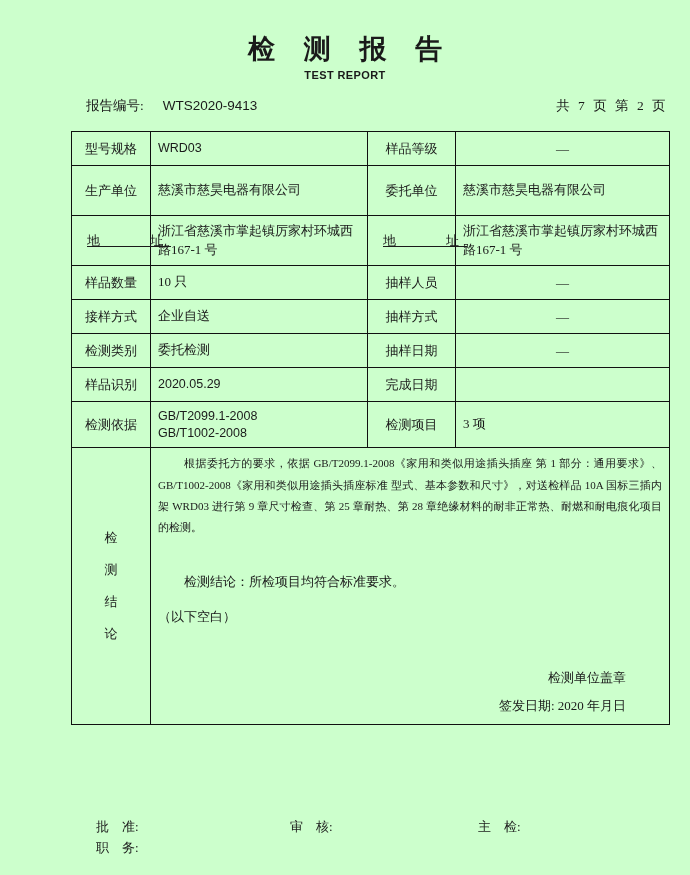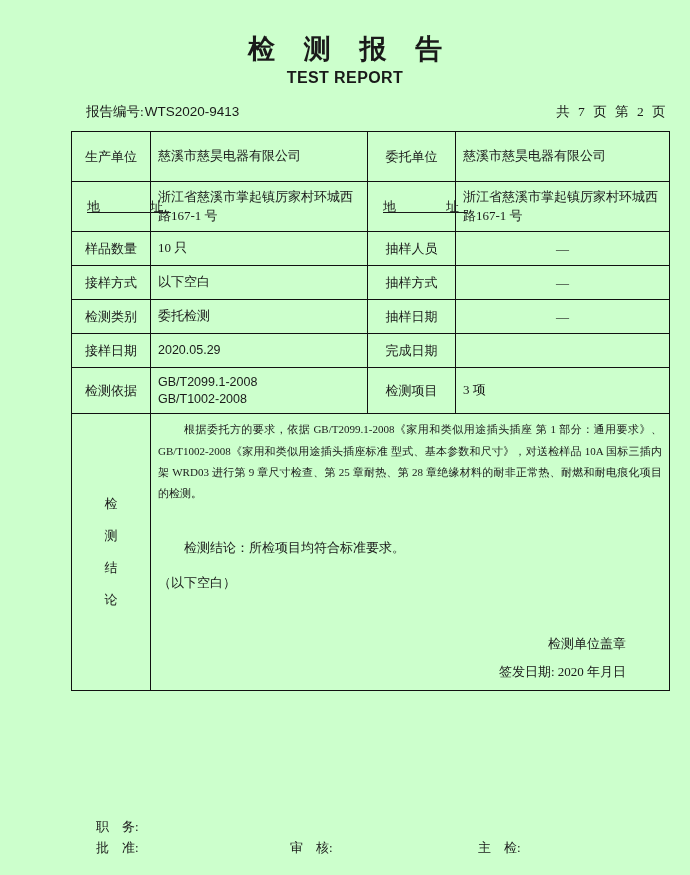--- a/index.html
+++ b/index.html
@@ -30,21 +30,21 @@
   .title-cn {
     font-family: "Liberation Serif", "DejaVu Serif", serif;
     font-size: 27px;
     font-weight: bold;
     letter-spacing: 11px;
     text-indent: 11px;
     line-height: 1.15;
   }
   .title-en {
     font-family: "Liberation Sans", "DejaVu Sans", sans-serif;
-    font-size: 16px;
+    font-size: 11px;
     font-weight: bold;
     letter-spacing: 0.4px;
     margin-top: 4px;
   }
 
   .meta-row {
     position: relative;
     margin-top: 16px;
     height: 20px;
     padding: 0 22px 0 86px;
@@ -53,21 +53,21 @@
   .report-no {
     position: absolute;
     left: 86px;
     top: 0;
     white-space: nowrap;
   }
   .report-no .rn-label { font-family: "Liberation Serif", serif; }
   .report-no .rn-value {
     font-family: "Liberation Sans", "DejaVu Sans", sans-serif;
     font-size: 13.5px;
-    margin-left: 1px;
+    margin-left: 19px;
   }
   .page-count {
     position: absolute;
     right: 22px;
     top: 0;
     white-space: nowrap;
     letter-spacing: 2.5px;
   }
 
   
@@ -194,52 +194,58 @@
   </div>
 
   <table class="report-table">
     <colgroup>
       <col style="width:79px">
       <col style="width:217px">
       <col style="width:88px">
       <col style="width:214px">
     </colgroup>
     <tbody>
+      <tr class="r-h34">
+        <td class="lbl">型号规格</td>
+        <td class="val ascii">WRD03</td>
+        <td class="lbl">样品等级</td>
+        <td class="dash">—</td>
+      </tr>
       <tr class="r-h50">
         <td class="lbl">生产单位</td>
         <td class="val">慈溪市慈昊电器有限公司</td>
         <td class="lbl">委托单位</td>
         <td class="val">慈溪市慈昊电器有限公司</td>
       </tr>
       <tr class="r-h50">
         <td class="lbl spread">地　　址</td>
         <td class="val">浙江省慈溪市掌起镇厉家村环城西路167-1 号</td>
         <td class="lbl spread">地　　址</td>
         <td class="val">浙江省慈溪市掌起镇厉家村环城西路167-1 号</td>
       </tr>
       <tr class="r-h34">
         <td class="lbl">样品数量</td>
         <td class="val">10 只</td>
         <td class="lbl">抽样人员</td>
         <td class="dash">—</td>
       </tr>
       <tr class="r-h34">
         <td class="lbl">接样方式</td>
-        <td class="val">以下空白</td>
+        <td class="val">企业自送</td>
         <td class="lbl">抽样方式</td>
         <td class="dash">—</td>
       </tr>
       <tr class="r-h34">
         <td class="lbl">检测类别</td>
         <td class="val">委托检测</td>
         <td class="lbl">抽样日期</td>
         <td class="dash">—</td>
       </tr>
       <tr class="r-h34">
-        <td class="lbl">接样日期</td>
+        <td class="lbl">样品识别</td>
         <td class="val ascii">2020.05.29</td>
         <td class="lbl">完成日期</td>
         <td class="val"></td>
       </tr>
       <tr class="r-h46">
         <td class="lbl">检测依据</td>
         <td class="val ascii" style="white-space:pre-line;line-height:1.35;">GB/T2099.1-2008
 GB/T1002-2008</td>
         <td class="lbl">检测项目</td>
         <td class="val">3 项</td>
@@ -260,22 +266,22 @@
             <div>检测单位盖章</div>
             <div class="line2">签发日期: 2020 年月日</div>
           </div>
         </td>
       </tr>
     </tbody>
   </table>
 
   <div class="footer">
     <div class="footer-row">
-      <span class="fcell f1">职　务:</span>
-    </div>
-    <div class="footer-row">
       <span class="fcell f1">批　准:</span>
       <span class="fcell f2">审　核:</span>
       <span class="fcell f3">主　检:</span>
     </div>
+    <div class="footer-row">
+      <span class="fcell f1">职　务:</span>
+    </div>
   </div>
 
 </div>
 
 </body></html>

